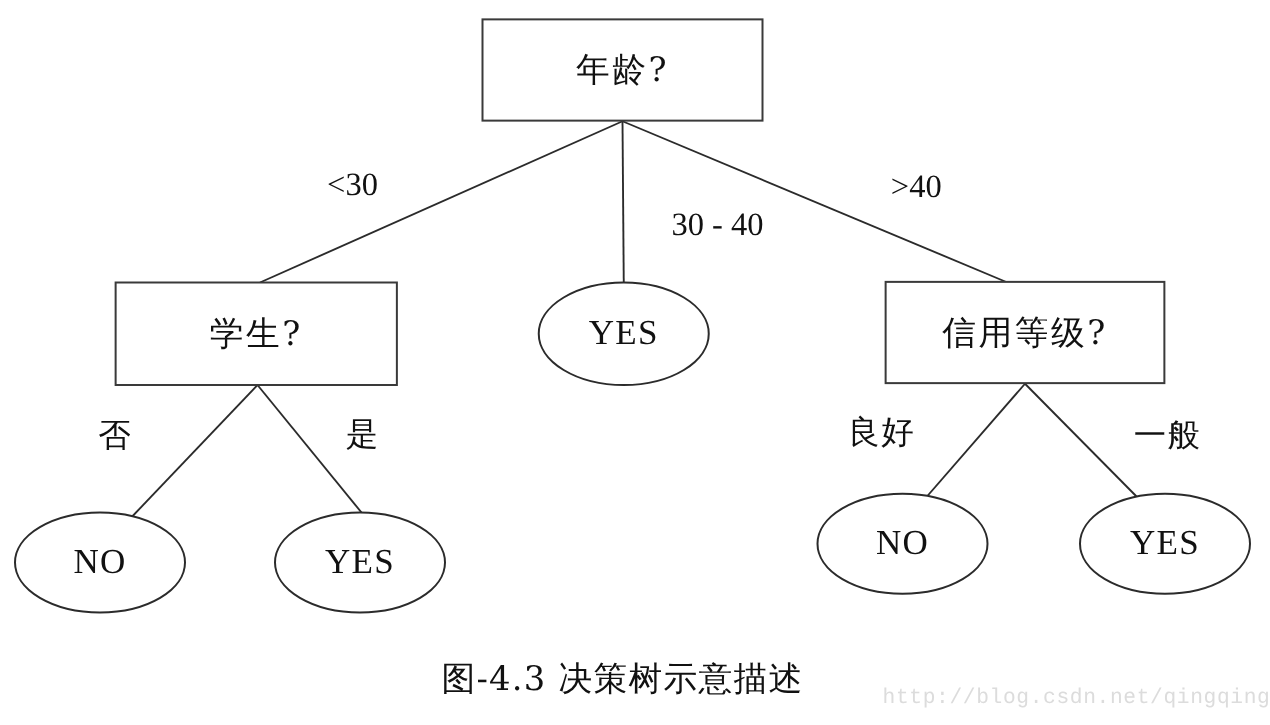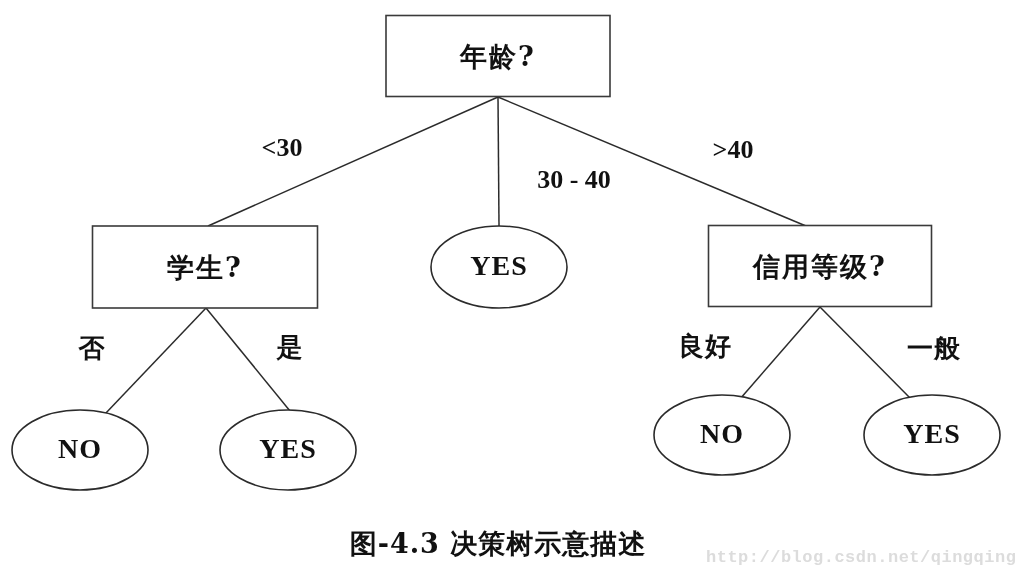--- a/index.html
+++ b/index.html
@@ -11,21 +11,20 @@
     width: 1016px;
     height: 580px;
     font-family: "Liberation Serif", "DejaVu Serif", serif;
     overflow: hidden;
     position: relative;
   }
   #diagram-root {
     position: relative;
     width: 1016px;
     height: 412px;
-    font-weight: bold;
   }
   svg#tree-svg {
     position: absolute;
     top: 0;
     left: 0;
     width: 1016px;
     height: 580px;
     display: block;
   }
   .node-shape {

